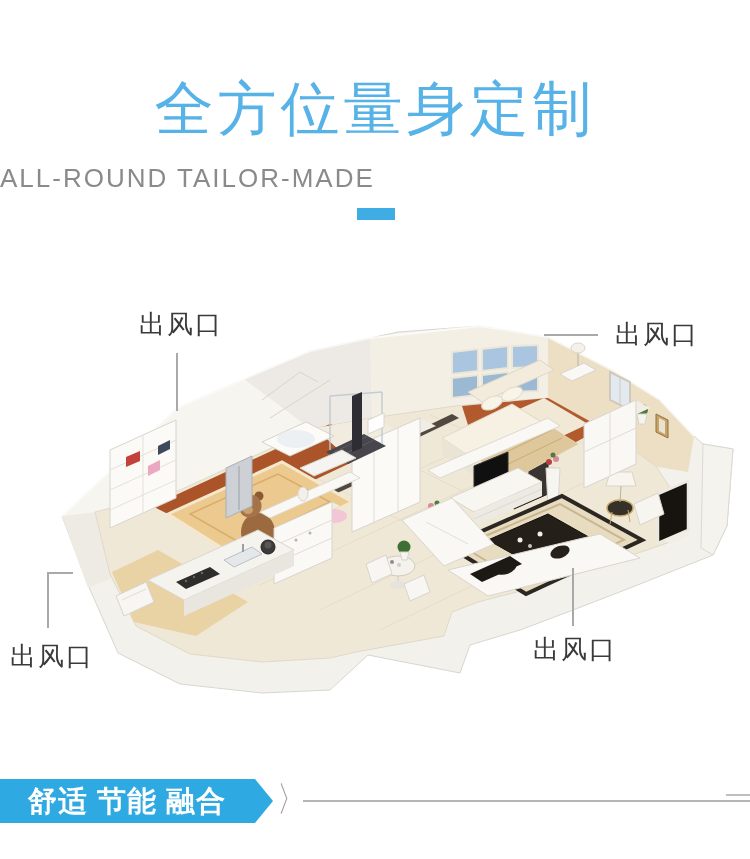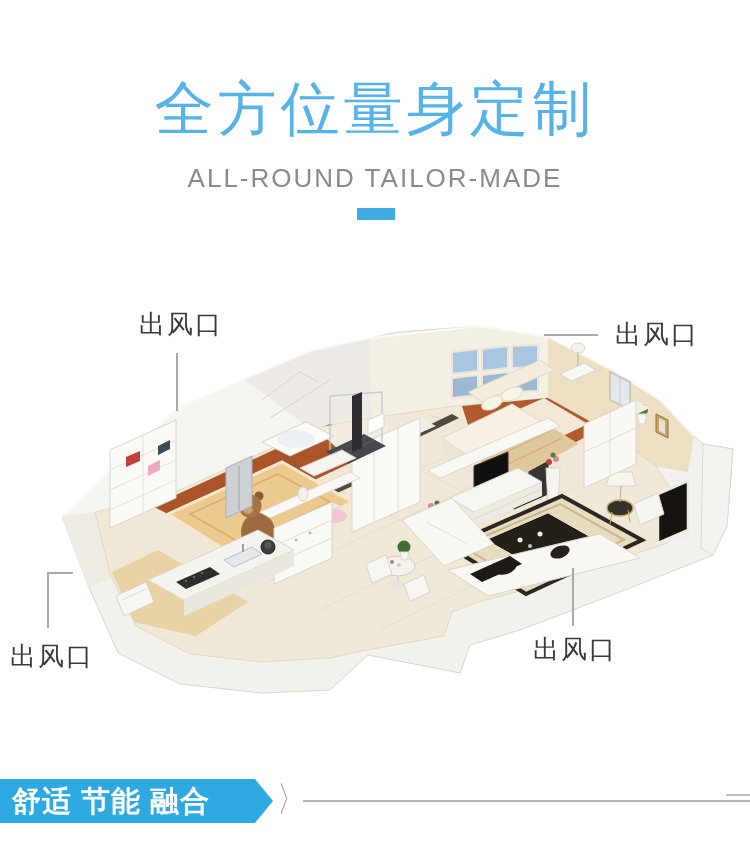--- a/index.html
+++ b/index.html
@@ -6,21 +6,21 @@
   .page{
     position:relative;width:750px;height:859px;background:#ffffff;overflow:hidden;
     font-family:"Liberation Sans","DejaVu Sans",sans-serif;
   }
   
   .title{
     position:absolute;top:76px;left:0;width:750px;text-align:center;
     font-size:59px;line-height:1.15;color:#57b2e7;letter-spacing:4px;font-weight:400;
   }
   .subtitle{
-    position:absolute;top:163px;left:0;width:750px;text-align:center;
+    position:absolute;top:163px;left:0;width:750px;text-align:left;
     font-size:26px;color:#8a8a8a;letter-spacing:2px;font-weight:400;
   }
   .divider{
     position:absolute;top:208px;left:357px;width:38px;height:12px;background:#3fade3;
   }
   
   .plan{position:absolute;top:0;left:0;width:750px;height:859px;}
   
   .callout{
     position:absolute;font-size:26px;color:#3a3a3a;letter-spacing:2px;white-space:nowrap;text-align:right;
@@ -33,21 +33,21 @@
   .cl-bl{left:10px;top:639px;}
   .cl-bl-line-v{left:47px;top:572px;width:2px;height:56px;}
   .cl-bl-line-h{left:47px;top:572px;width:26px;height:2px;}
   .cl-bc{left:533px;top:632px;}
   .cl-bc-line{left:572px;top:568px;width:2px;height:58px;}
   
   .ribbon{
     position:absolute;top:779px;left:0;width:273px;height:44px;background:#2fa9e1;
     clip-path:polygon(0 0,255px 0,273px 22px,255px 44px,0 44px);
     color:#ffffff;font-size:29px;font-weight:bold;line-height:44px;
-    padding-left:12px;letter-spacing:1px;box-sizing:border-box;white-space:nowrap;
+    padding-left:28px;letter-spacing:1px;box-sizing:border-box;white-space:nowrap;
   }
   .chevron{
     position:absolute;top:785px;left:277px;color:#9f9f9f;font-size:28px;font-weight:100;
     transform:scaleY(1.25);line-height:30px;
   }
   .f-line-main{position:absolute;top:800px;left:303px;width:447px;height:2px;background:#b5b5b5;}
   .f-line-small{position:absolute;top:794px;left:726px;width:24px;height:2px;background:#bfbfbf;}
 </style>
 </head>
 <body>

